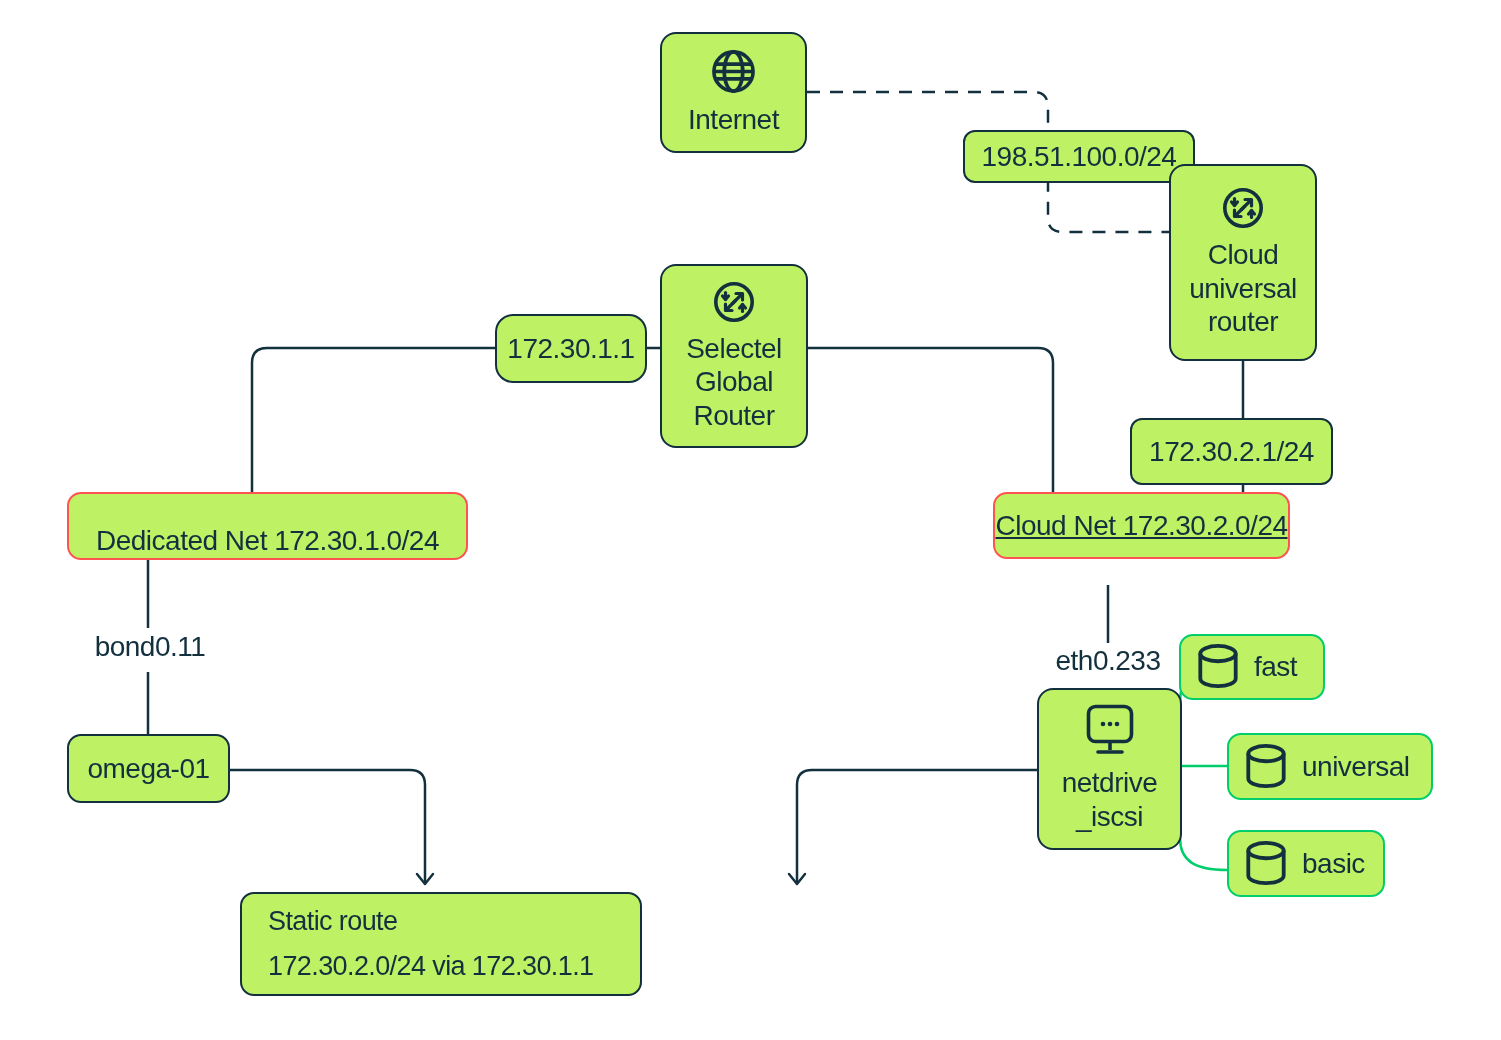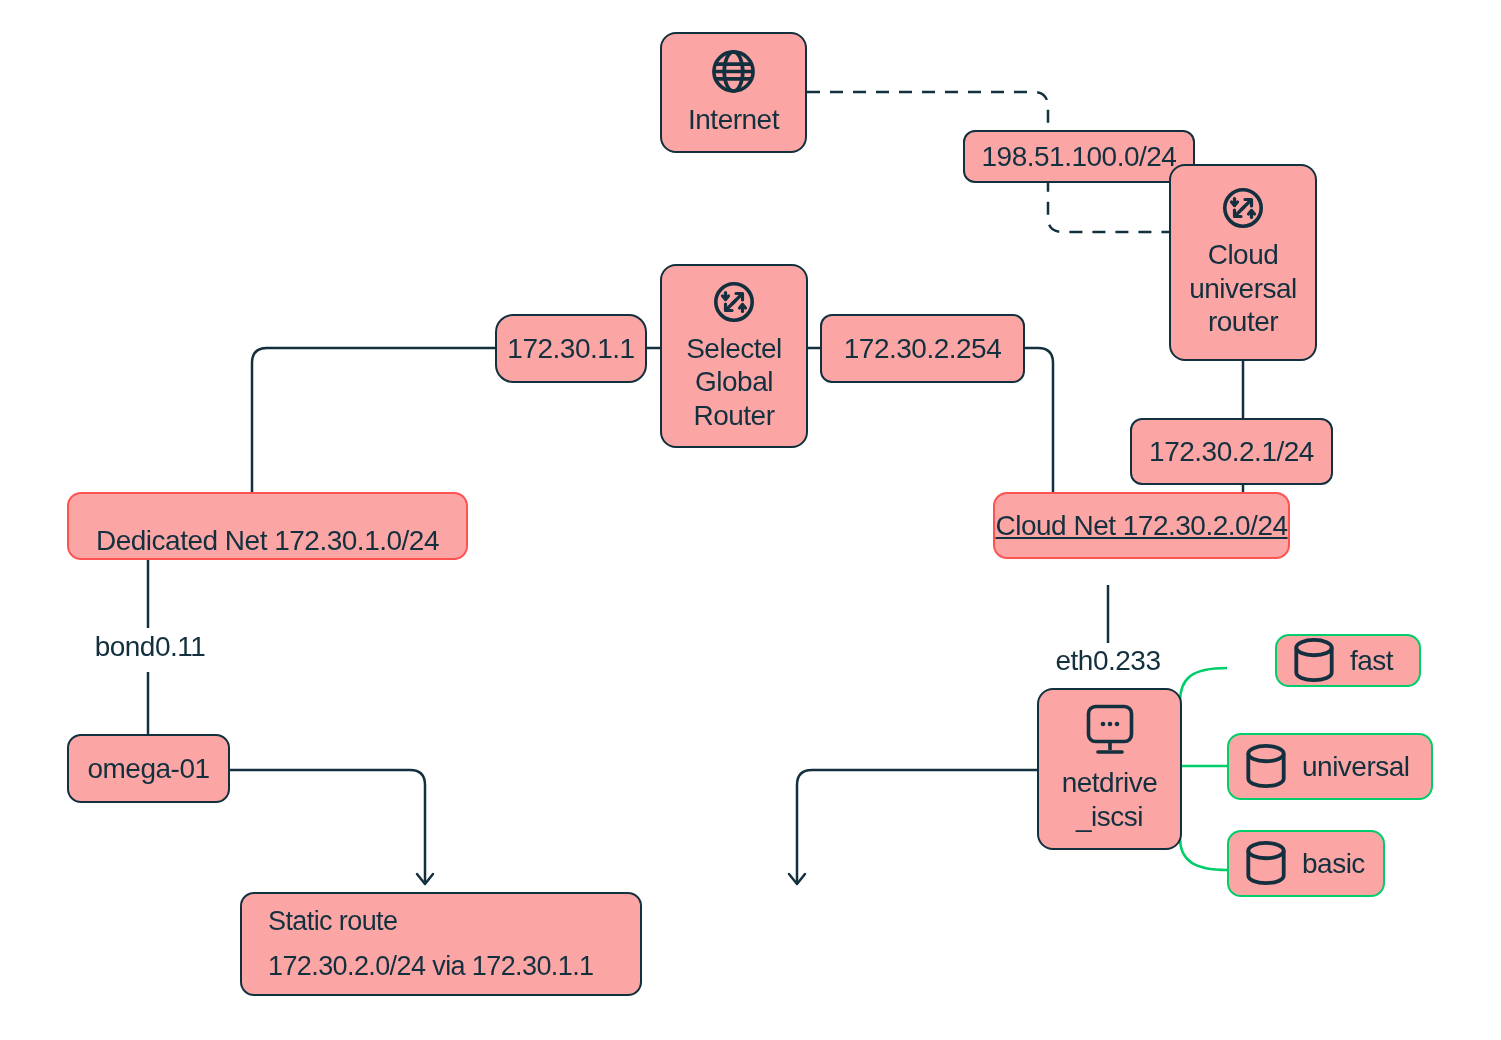--- a/index.html
+++ b/index.html
@@ -27,21 +27,21 @@
     height: 1040px;
   }
   #wires {
     position: absolute;
     left: 0; top: 0;
     z-index: 0;
   }
   .node {
     position: absolute;
     box-sizing: border-box;
-    background: #fca5a5;
+    background: #bef264;
     border: 2.5px solid var(--ink);
     border-radius: 12px;
     display: flex;
     align-items: center;
     justify-content: center;
     z-index: 1;
     font-size: 28px;
     letter-spacing: -0.5px;
     white-space: nowrap;
     line-height: 1.2;
@@ -157,23 +157,20 @@
       <div>Selectel</div>
       <div>Global</div>
       <div>Router</div>
     </div>
   </div>
 
   <div class="node" style="left:495px;top:314px;width:152px;height:69px;border-radius:18px;">
     <span>172.30.1.1</span>
   </div>
 
-  <div class="node" style="left:820px;top:314px;width:205px;height:69px;">
-    <span>172.30.2.254</span>
-  </div>
 
   <div class="node" style="left:1130px;top:418px;width:203px;height:67px;">
     <span>172.30.2.1/24</span>
   </div>
 
   <div class="node red" style="left:67px;top:492px;width:401px;height:68px;align-items:flex-end;">
     <span>Dedicated Net 172.30.1.0/24</span>
   </div>
 
   <div class="node red" style="left:993px;top:492px;width:297px;height:67px;text-decoration:underline;">
@@ -203,21 +200,21 @@
       <div>_iscsi</div>
     </div>
   </div>
 
   <div class="node route-box" style="left:240px;top:892px;width:402px;height:104px;">
     <div>Static route</div>
     <div>172.30.2.0/24 via 172.30.1.1</div>
   </div>
 
 
-  <div class="node green vol" style="left:1275px;top:634px;width:146px;height:53px;">
+  <div class="node green vol" style="left:1179px;top:634px;width:146px;height:66px;">
     <svg class="icon" width="44" height="48" viewBox="0 0 46 50" fill="none" stroke="#13303F" stroke-width="3.8">
       <ellipse cx="23" cy="11" rx="18.5" ry="8"></ellipse>
       <path d="M4.5,11 V37 A18.5,8 0 0 0 41.5,37 V11"></path>
     </svg>
     <span>fast</span>
   </div>
 
   <div class="node green vol" style="left:1227px;top:830px;width:158px;height:67px;">
     <svg class="icon" width="44" height="48" viewBox="0 0 46 50" fill="none" stroke="#13303F" stroke-width="3.8">
       <ellipse cx="23" cy="11" rx="18.5" ry="8"></ellipse>

